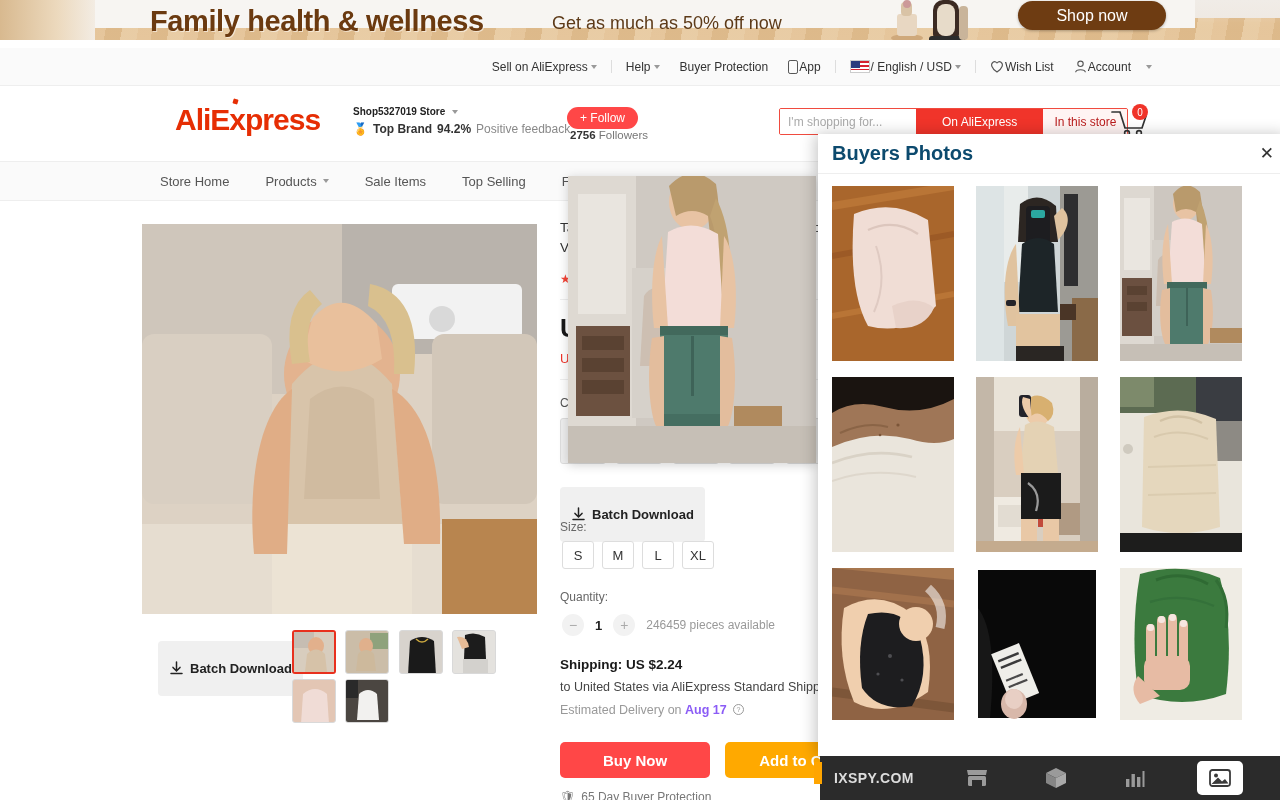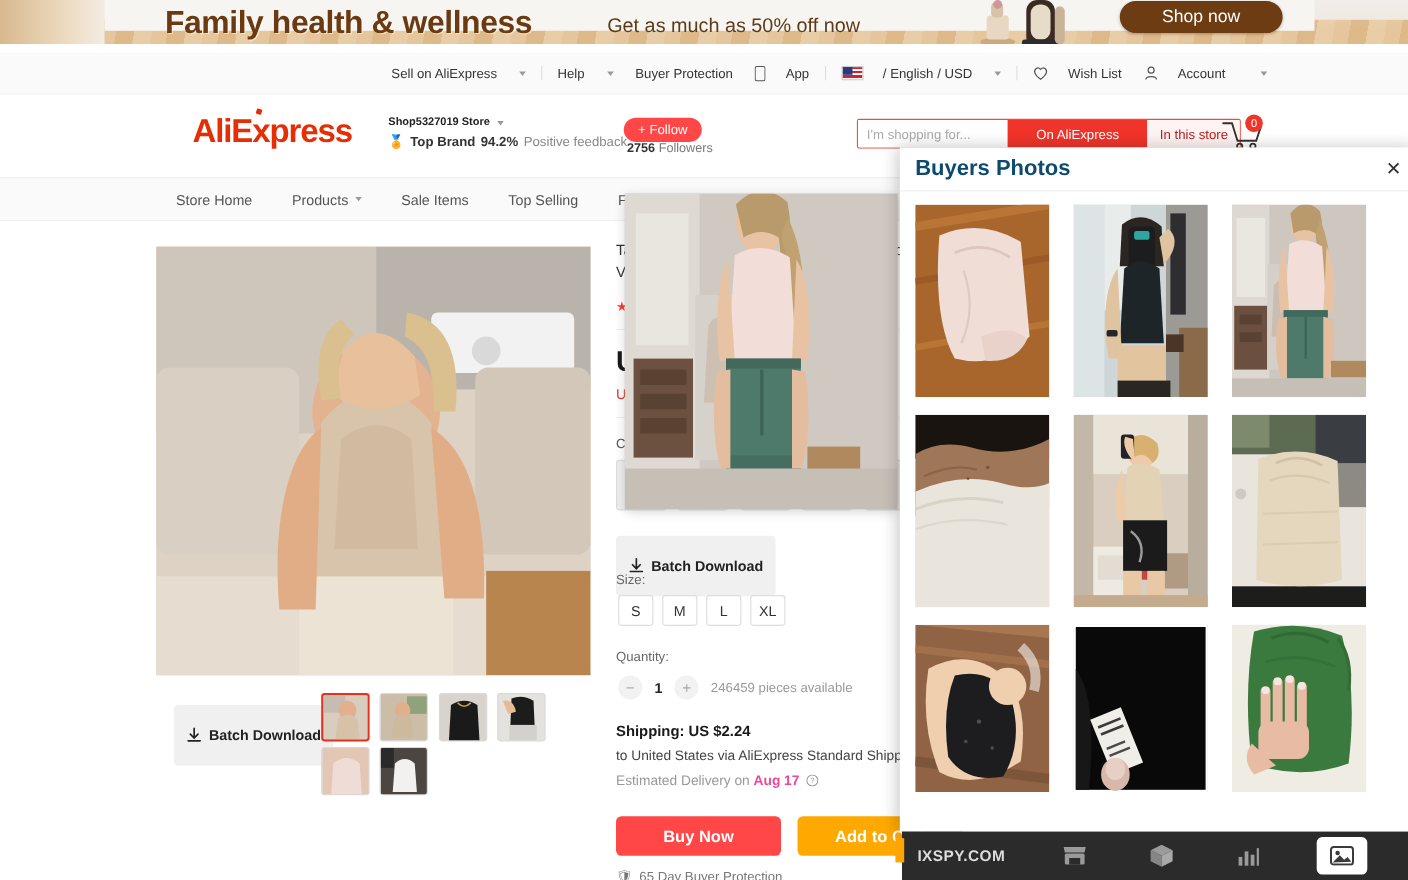--- a/index.html
+++ b/index.html
@@ -55,21 +55,21 @@
   }
 
   
   .util-bar {
     position: absolute; left: 0; top: 48px; width: 1280px; height: 38px;
     background: #fafafa; border-bottom: 1px solid #eee;
     display: flex; align-items: center; justify-content: flex-end;
     padding-right: 118px;
     font-size: 12px; color: #333;
   }
-  .util-item { display: flex; align-items: center; gap: 18px; margin: 0 10px; cursor: pointer; white-space: nowrap; }
+  .util-item { display: flex; align-items: center; gap: 1px; margin: 0 10px; cursor: pointer; white-space: nowrap; }
   .util-sep { width: 1px; height: 13px; background: #ddd; margin: 0 4px; }
   .caret { display:inline-block; width:0;height:0;border-left:3.5px solid transparent;border-right:3.5px solid transparent;border-top:4px solid #999; margin-left:2px;}
   .flag {
     width: 20px; height: 13px; display:inline-block; position: relative; overflow:hidden;
     background: repeating-linear-gradient(to bottom, #d5212f 0 1.9px, #fff 1.9px 3.8px);
     border: 1px solid #ccc;
   }
   .flag::before { content:""; position:absolute; left:0; top:0; width:9px; height:7px; background:#2a3b7d; }
 
   
@@ -166,21 +166,21 @@
   .qty-label { position: absolute; left: 560px; top: 590px; font-size: 12px; color: #666; }
   .qty-row { position: absolute; left: 562px; top: 614px; display:flex; align-items:center; gap: 11px; }
   .qty-btn { width: 22px; height: 22px; border-radius: 50%; background:#f2f2f2; color:#aaa;
     display:flex;align-items:center;justify-content:center; font-size: 14px; cursor:pointer; }
   .qty-val { font-size: 13px; font-weight: bold; color: #222; }
   .qty-avail { font-size: 12px; color: #999; }
 
   .ship-title { position: absolute; left: 560px; top: 657px; font-size: 13.5px; font-weight: bold; color: #191919; }
   .ship-sub { position: absolute; left: 560px; top: 680px; font-size: 12.5px; color: #444; white-space: nowrap; }
   .ship-eta { position: absolute; left: 560px; top: 703px; font-size: 12.5px; color: #999; white-space: nowrap; }
-  .ship-eta b { color: #ec4899; }
+  .ship-eta b { color: #8b5cf6; }
 
   .cta-row { position: absolute; left: 560px; top: 742px; display:flex; gap: 15px; }
   .btn-buy {
     width: 150px; height: 36px; border-radius: 5px; background: #ff4747; color:#fff;
     font-size: 15px; font-weight: bold; display:flex;align-items:center;justify-content:center; cursor:pointer;
   }
   .btn-cart {
     width: 150px; height: 36px; border-radius: 5px; background: #ffa900; color:#fff;
     font-size: 15px; font-weight: bold; display:flex;align-items:center;justify-content:center; cursor:pointer;
   }

